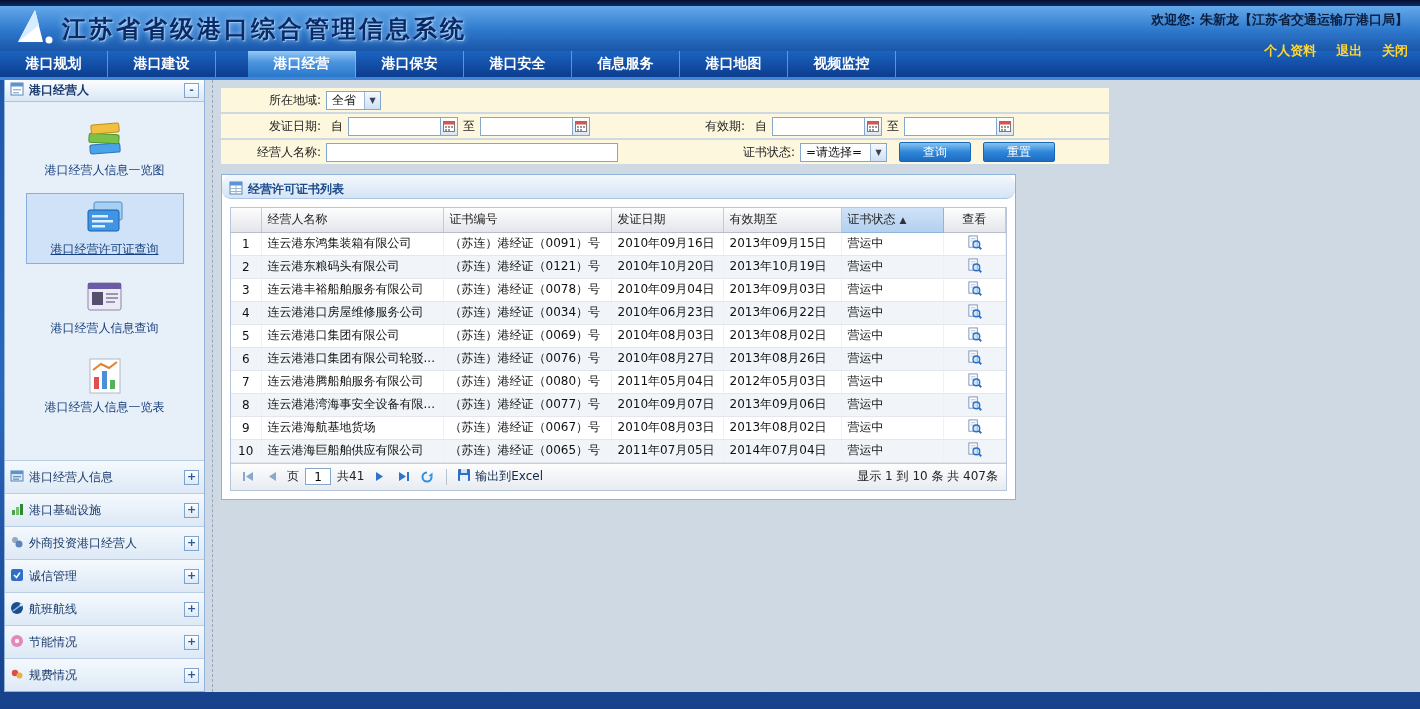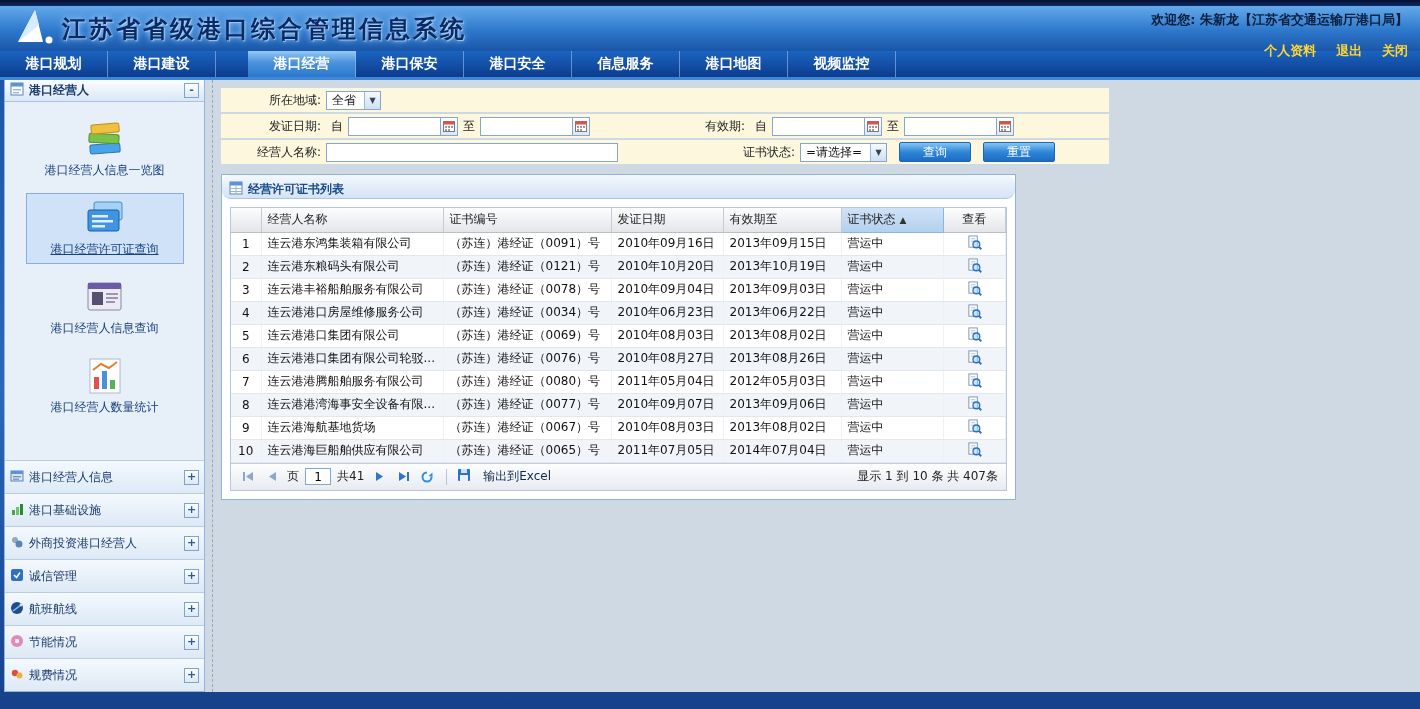--- a/index.html
+++ b/index.html
@@ -66,21 +66,21 @@
   th.center,td.center{text-align:center;}
   td{height:23px;border-bottom:1px solid #e3e7ed;border-right:1px solid #eef1f5;padding:0 6px;color:#111;font-size:12px;white-space:nowrap;overflow:hidden;background:#fff;}
   tr.even td{background:#f1f4f8;}
   .sort-arrow{font-size:9px;color:#333;margin-left:4px;}
   
   .pager{height:27px;border-top:1px solid #c3cddb;background:linear-gradient(180deg,#fdfdfe,#e7ebf1);display:flex;align-items:center;padding:0 8px;gap:6px;}
   .pg-btn{width:18px;height:18px;display:inline-flex;align-items:center;justify-content:center;cursor:pointer;border:1px solid transparent;}
   .pg-text{color:#222;}
   .page-input{width:26px;height:17px;border:1px solid #86a7cc;text-align:center;font-size:12px;font-family:inherit;}
   .pg-sep{width:1px;height:16px;background:#b8c4d4;margin:0 4px;}
-  .export{display:inline-flex;align-items:center;gap:12px;cursor:pointer;color:#102a4e;}
+  .export{display:inline-flex;align-items:center;gap:4px;cursor:pointer;color:#102a4e;}
   .pager-summary{margin-left:auto;color:#222;}
 </style>
 </head>
 <body>
 
 <div class="topstrip"></div>
 <div class="header">
   <span class="logo">
     <svg width="46" height="42" viewBox="0 0 46 42">
       <path d="M6 36 L23 4 L31 36 Z" fill="#ffffff"></path>
@@ -167,21 +167,21 @@
       <div class="side-item">
         <span class="bigicon">
           <svg width="46" height="40" viewBox="0 0 46 40">
             <rect x="8" y="3" width="30" height="34" fill="#ffffff" stroke="#b0b8c8"></rect>
             <rect x="12" y="21" width="5" height="12" fill="#e05050"></rect>
             <rect x="20" y="15" width="5" height="18" fill="#4a90d8"></rect>
             <rect x="28" y="24" width="5" height="9" fill="#58b058"></rect>
             <path d="M11 14 L19 8 L27 12 L35 6" stroke="#e08030" fill="none" stroke-width="2"></path>
           </svg>
         </span>
-        <span class="side-item-label">港口经营人数量统计</span>
+        <span class="side-item-label">港口经营人信息一览表</span>
       </div>
     </div>
 
     <div class="side-collapsed">
       <div class="crow">
         <span><svg width="14" height="14" viewBox="0 0 14 14">
               <rect x="1" y="2" width="12" height="10" fill="#d7e6f6" stroke="#5b84b8"></rect>
               <rect x="1" y="2" width="12" height="3" fill="#5b93d6"></rect>
               <rect x="3" y="7" width="8" height="1.3" fill="#6f93bd"></rect>
               <rect x="3" y="9.5" width="6" height="1.3" fill="#6f93bd"></rect>

